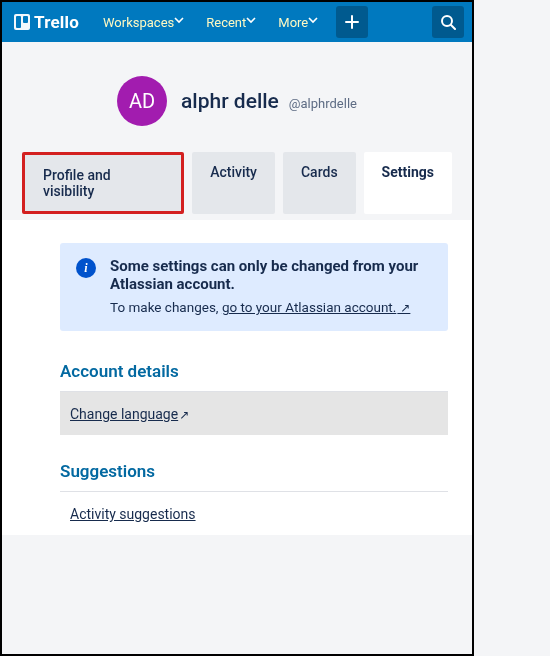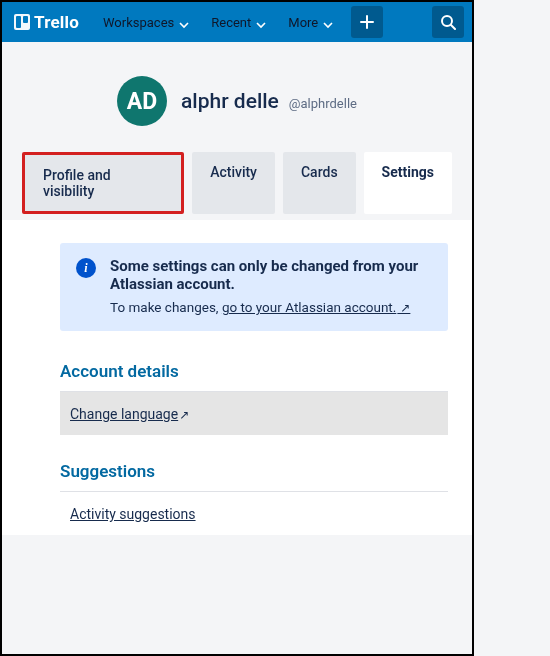--- a/index.html
+++ b/index.html
@@ -3,27 +3,27 @@
 <meta charset="utf-8">
 <style>
 * { margin: 0; padding: 0; box-sizing: border-box; }
 body { font-family: -apple-system, BlinkMacSystemFont, "Segoe UI", Roboto, Helvetica, Arial, sans-serif; background: #f4f5f7; color: #172b4d; width: 550px; height: 656px; overflow: hidden; }
 .frame { border: 2px solid #000; width: 474px; height: 656px; background: #f4f5f7; }
 .header { background: #0079bf; height: 40px; display: flex; align-items: center; padding: 0 4px; color: #fff; }
 .logo-wrap { display: flex; align-items: center; padding: 0 8px; gap: 4px; }
 .logo-icon { width: 16px; height: 16px; display: inline-flex; }
 .logo-text { font-weight: 700; font-size: 17px; letter-spacing: 0.2px; color: #fff; }
 .nav-items { display: flex; align-items: center; gap: 2px; margin-left: 6px; }
-.nav-btn { display: flex; align-items: flex-end; gap: 5px; color: #0f172a; font-size: 13px; padding: 6px 10px; border-radius: 3px; cursor: pointer; }
+.nav-btn { display: flex; align-items: flex-start; color: #fef9c3; font-size: 13px; padding: 6px 10px; border-radius: 3px; cursor: pointer; }
 .chev { width: 10px; height: 10px; display: inline-flex; }
 .spacer { flex: 1; }
 .icon-btn { width: 32px; height: 32px; background: rgba(0,0,0,0.25); border-radius: 3px; display: flex; align-items: center; justify-content: center; cursor: pointer; margin: 0 4px; }
 .icon-btn svg { width: 16px; height: 16px; }
 .profile-header { display: flex; align-items: center; justify-content: center; gap: 14px; padding: 34px 0 20px; }
-.avatar { width: 50px; height: 50px; border-radius: 50%; background: #0f766e; color: #fff; display: flex; align-items: center; justify-content: center; font-weight: 700; font-size: 23px; }
+.avatar { width: 50px; height: 50px; border-radius: 50%; background: #a21caf; color: #fff; display: flex; align-items: center; justify-content: center; font-weight: 400; font-size: 20px; }
 .profile-name { font-size: 21px; font-weight: 500; color: #172b4d; }
 .profile-handle { font-size: 13px; color: #5e6c84; margin-left: 6px; }
 .tabs { display: flex; justify-content: center; gap: 8px; padding: 6px 20px; }
 .tab { background: #e4e7eb; padding: 12px 18px; font-size: 14px; font-weight: 500; color: #172b4d; cursor: pointer; border-radius: 2px; }
 .tab.active { background: #fff; font-weight: 700; }
 .highlight { border: 3px solid #d32020; }
 .content { background: #fff; margin-top: 0; padding: 22px 0 0 0; border-top: 1px solid #fff; }
 .content-inner { padding: 0 24px 0 58px; }
 .banner { background: #deebff; border-radius: 3px; padding: 14px 16px 16px; display: flex; gap: 14px; margin: 0 0 30px 0; }
 .info-icon { width: 20px; height: 20px; background: #0052cc; border-radius: 50%; display: flex; align-items: center; justify-content: center; flex-shrink: 0; margin-top: 1px; }

